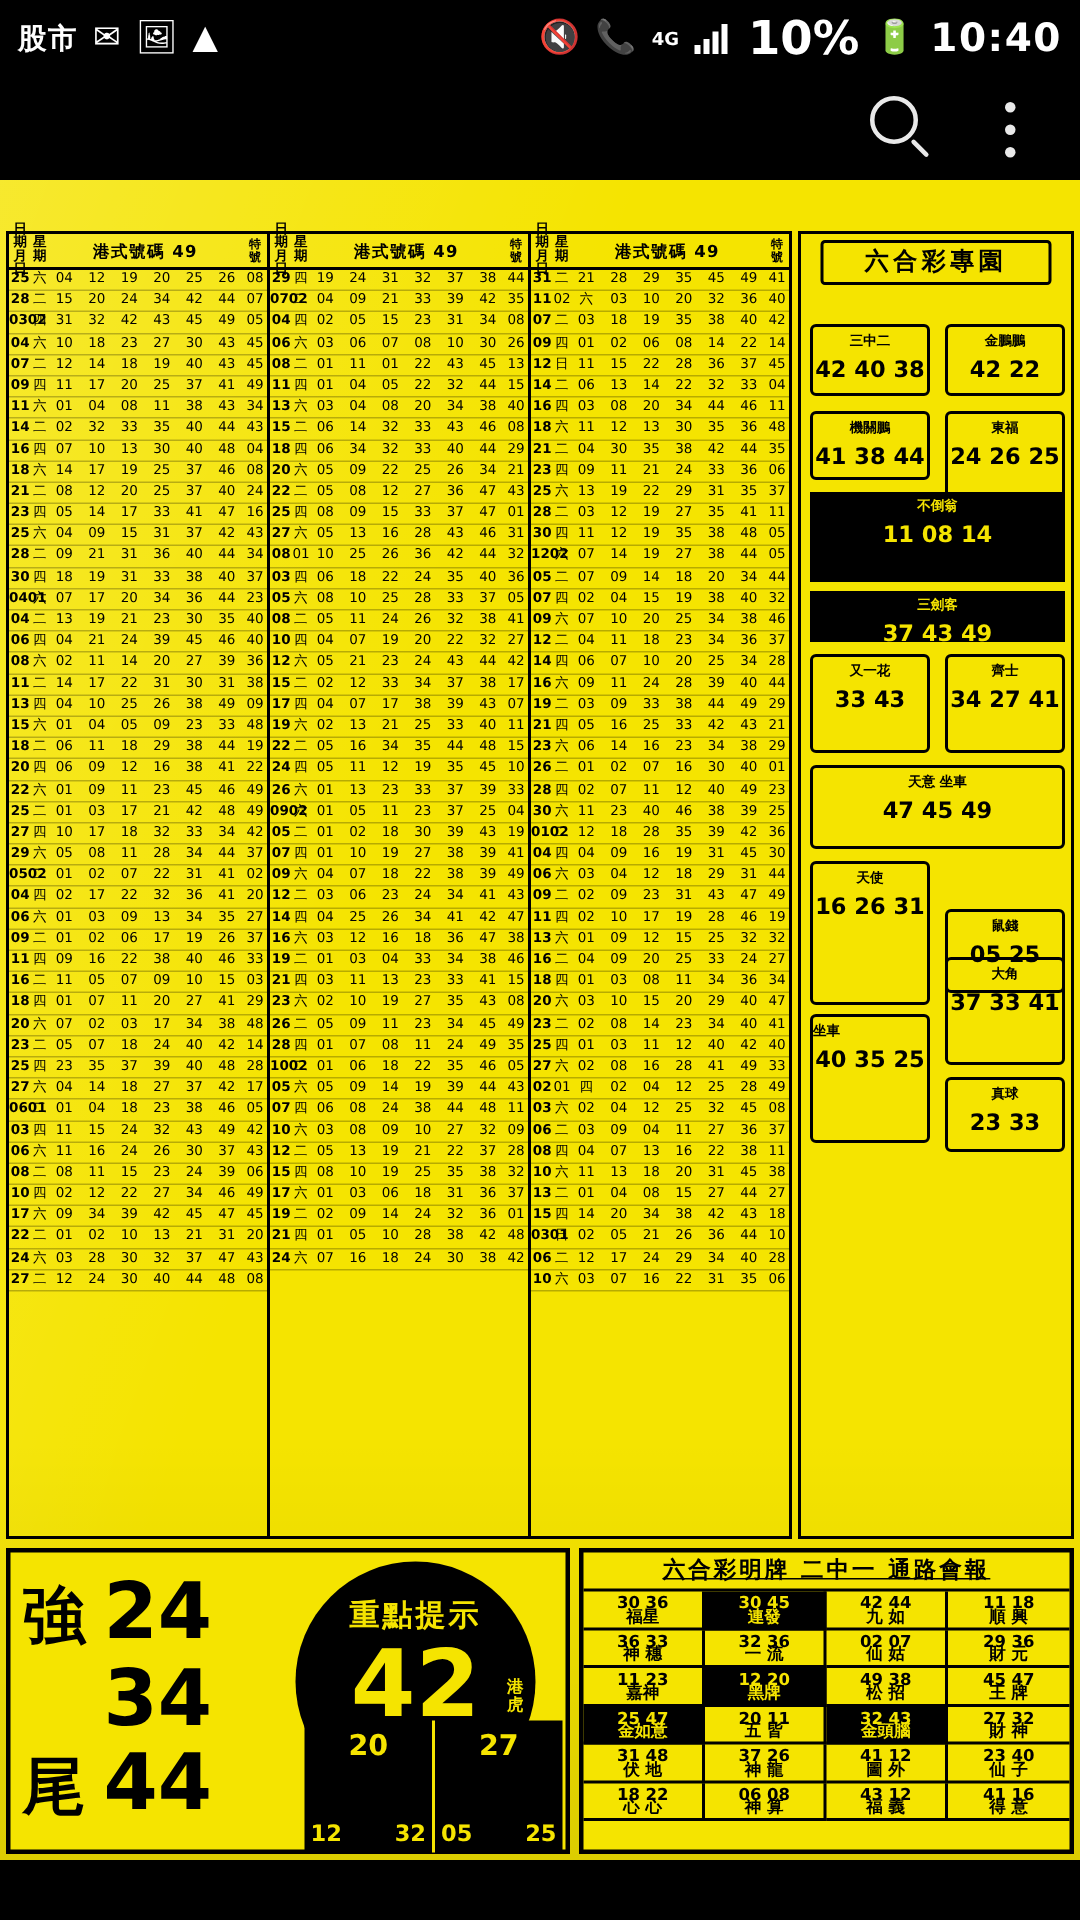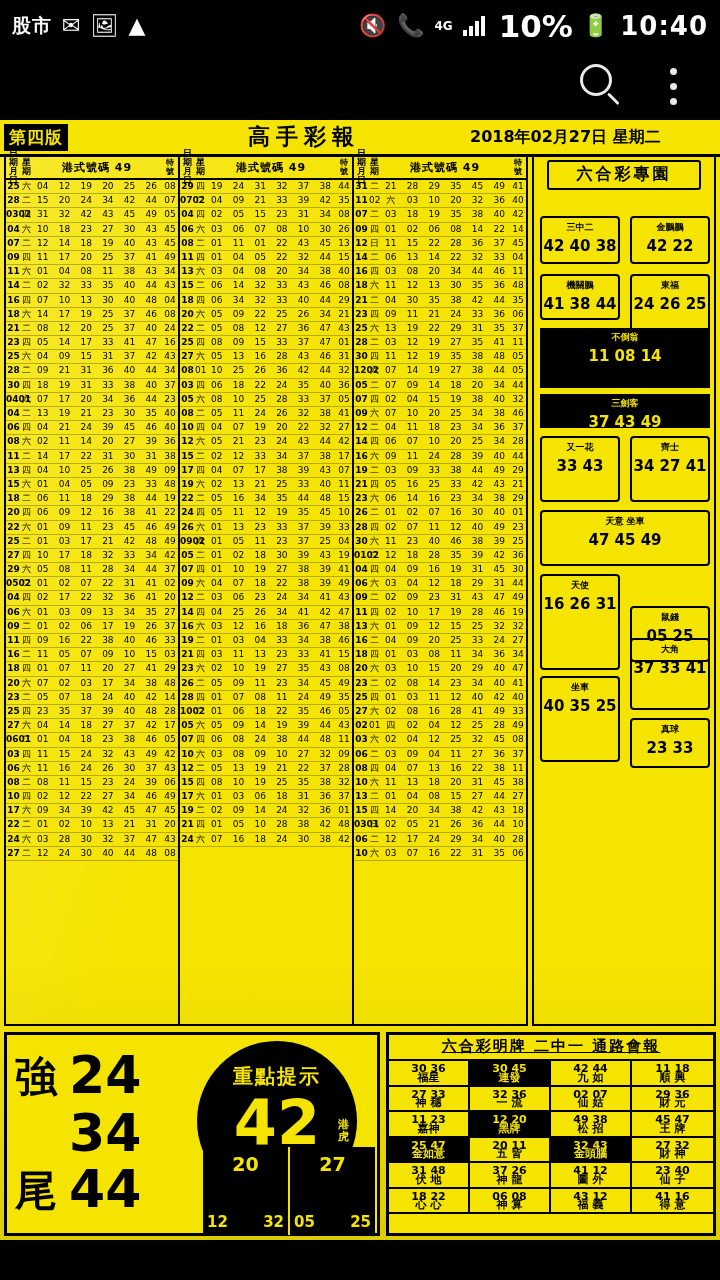--- a/index.html
+++ b/index.html
@@ -134,25 +134,20 @@
       </div>
     <div class="kebab">
         <b></b>
         <b></b>
         <b></b>
       </div>
   </div>
 
   <div class="paper">
 
-    <div class="hdr">
-      <span class="ed">第四版</span>
-      <span class="ttl">高手彩報</span>
-      <span class="dt">2018年02月27日  星期二</span>
-    </div>
 
     <div class="tables" id="tables">
         <div class="tcol">
           <div class="thead">
             <div class="d">日期<br>月 日</div>
             <div class="w">星<br>期</div>
             <div class="n">港式號碼 49</div>
             <div class="s">特<br>號</div>
           </div>
           <div class="trow">
@@ -2078,21 +2073,21 @@
           </div>
           <div class="box ob" style="left: 96px; top: 418px; width: 80px; height: 56px; margin-top: 32px;">
             <div class="bx-lbl" style="text-align: center; margin-top: 3px;">鼠錢</div>
             <div class="bx-num" style="text-align: center; font-size: 15px; margin-top: 3px;">05 25</div>
           </div>
           <div class="box ob" style="left: 96px; top: 482px; width: 80px; height: 72px;">
             <div class="bx-lbl" style="text-align: center; margin-top: 3px;">大角</div>
             <div class="bx-num" style="text-align: center; font-size: 15px; margin-top: 3px;">37 33 41</div>
           </div>
           <div class="box ob" style="left: 6px; top: 520px; width: 80px; height: 86px;">
-            <div class="bx-lbl" style="text-align: center; margin-top: 3px;">坐車</div>
+            <div class="bx-lbl" style="margin-top: 3px;">坐車</div>
             <div class="bx-num" style="text-align: center; font-size: 15px; margin-top: 3px;">40  35  25</div>
           </div>
           <div class="box ob" style="left: 96px; top: 562px; width: 80px; height: 50px;">
             <div class="bx-lbl" style="text-align: center; margin-top: 3px;">真球</div>
             <div class="bx-num" style="text-align: center; font-size: 15px; margin-top: 3px;">23  33</div>
           </div>
         </div>
     </div>
 
     <div class="promo">
@@ -2133,21 +2128,21 @@
           </div>
           <div class="gc">
             <div class="gn">42 44</div>
             <div class="gl">九 如</div>
           </div>
           <div class="gc">
             <div class="gn">11  18</div>
             <div class="gl">順 興</div>
           </div>
           <div class="gc">
-            <div class="gn">27  33</div>
+            <div class="gn">36  33</div>
             <div class="gl">神 穗</div>
           </div>
           <div class="gc">
             <div class="gn">32  36</div>
             <div class="gl">一 流</div>
           </div>
           <div class="gc">
             <div class="gn">02 07</div>
             <div class="gl">仙 姑</div>
           </div>

